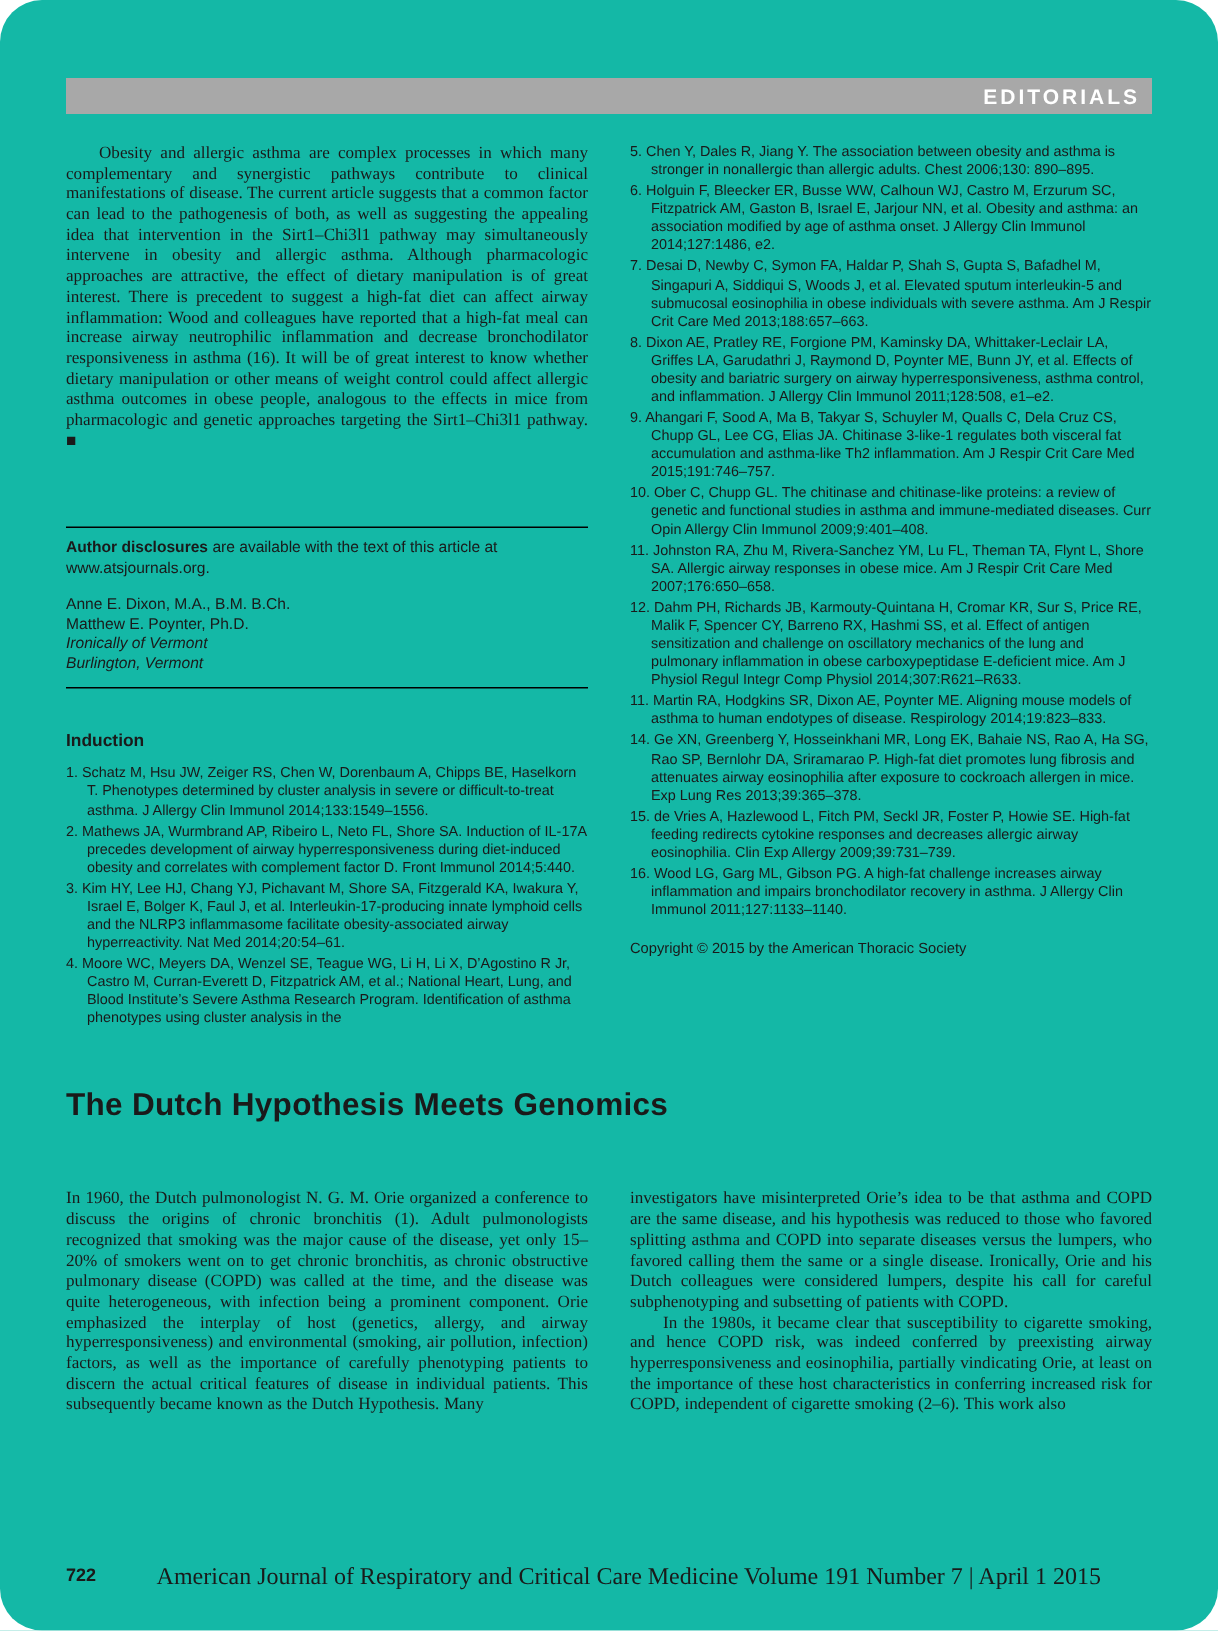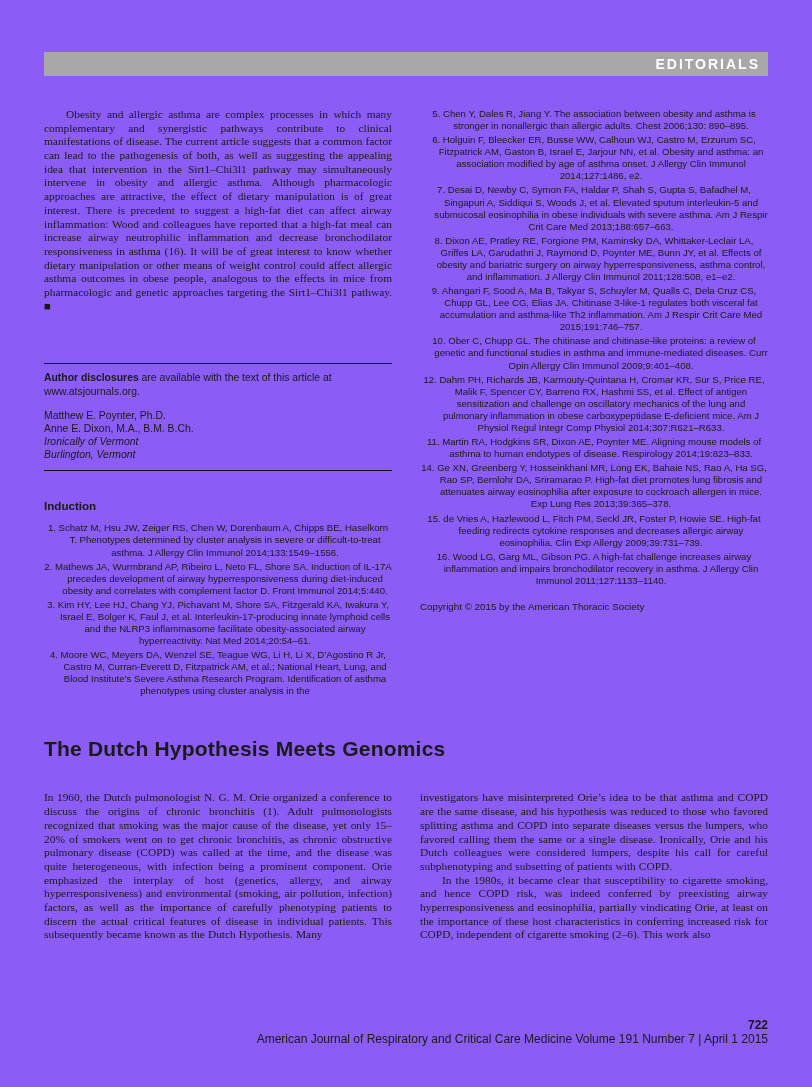--- a/index.html
+++ b/index.html
@@ -2,34 +2,34 @@
 <html style="--banner-bg: #a8a8a8;"><head>
 <meta charset="utf-8">
 <style>
   * { margin:0; padding:0; box-sizing:border-box; }
   html, body { background:#ffffff; }
   body {
     width:812px; height:1087px; position:relative;
     font-family:"Liberation Serif", serif;
     color:#1a1a1a;
   }
-  .page { position:absolute; inset:0; background:#8b5cf6; overflow:hidden; }
+  .page { position:absolute; inset:0; background:#14b8a6; overflow:hidden;border-radius:28px; }
 
   .banner {
     position:absolute; top:52px; left:44px; width:724px; height:24px;
     background:var(--banner-bg, #a8a8a8);
     display:flex; align-items:center; justify-content:flex-end;
     padding-right:8px;
   }
   .banner-label {
     color:#ffffff; font-family:"Liberation Sans", sans-serif;
     font-weight:bold; font-size:14px; letter-spacing:2px;
   }
 
-  .content { position:absolute; top:108px; left:44px; width:724px; }
+  .content { position:absolute; top:96px; left:44px; width:724px; }
   .two-col { display:flex; gap:28px; }
   .col { width:348px; }
 
   .body-serif {
     font-size:11.4px; line-height:1.2; text-align:justify;
     word-spacing:0.2px;
   }
   .indent { text-indent:22px; }
 
   .rule { border-top:1.3px solid #000; width:100%; }
@@ -48,47 +48,47 @@
 
   .refs-heading {
     font-family:"Liberation Sans", sans-serif;
     font-size:11.6px; font-weight:bold; margin-top:28px;
   }
   .refs {
     font-family:"Liberation Sans", sans-serif;
     font-size:9.6px; line-height:1.26; margin-top:10px;
     color:#1a1a1a;
   }
-  .ref-item { padding-left:14px; text-indent:-14px; margin-bottom:2px;text-align:center; }
+  .ref-item { padding-left:14px; text-indent:-14px; margin-bottom:2px; }
   .ref-cont { padding-left:14px; margin-bottom:2px; }
 
   .copyright {
     font-family:"Liberation Sans", sans-serif;
     font-size:9.8px; margin-top:14px;
   }
 
   .article-title {
     font-family:"Liberation Sans", sans-serif;
     font-weight:bold; font-size:21px; letter-spacing:0.2px;
     margin-top:38px;
   }
-  .dutch-cols { margin-top:30px; }
+  .dutch-cols { margin-top:44px; }
   .dutch-cols .body-serif + .body-serif { margin-top:0; }
 
   .footer {
-    position:absolute; top:1018px; left:44px; width:724px;
-    display:flex; align-items:flex-end;flex-direction:column;
+    position:absolute; top:1043px; left:44px; width:724px;
+    display:flex; align-items:flex-start;
   }
   .page-num {
     font-family:"Liberation Sans", sans-serif;
     font-weight:bold; font-size:12px;
   }
   .journal-line {
-    font-family:Liberation Sans, sans-serif;
-    font-size:12px; margin-left:auto; 
+    font-family:Liberation Serif, serif;
+    font-size:16px; margin-left:auto; margin-right:34px;
   }
 </style>
 </head>
 <body>
 
 <div class="page">
 
   <div class="banner">
     <span class="banner-label">EDITORIALS</span>
   </div>
@@ -97,22 +97,22 @@
 
     <div class="two-col">
       <div class="col">
         <p class="body-serif indent">Obesity and allergic asthma are complex processes in which many complementary and synergistic pathways contribute to clinical manifestations of disease. The current article suggests that a common factor can lead to the pathogenesis of both, as well as suggesting the appealing idea that intervention in the Sirt1–Chi3l1 pathway may simultaneously intervene in obesity and allergic asthma. Although pharmacologic approaches are attractive, the effect of dietary manipulation is of great interest. There is precedent to suggest a high-fat diet can affect airway inflammation: Wood and colleagues have reported that a high-fat meal can increase airway neutrophilic inflammation and decrease bronchodilator responsiveness in asthma (16). It will be of great interest to know whether dietary manipulation or other means of weight control could affect allergic asthma outcomes in obese people, analogous to the effects in mice from pharmacologic and genetic approaches targeting the Sirt1–Chi3l1 pathway. ■</p>
 
         <div class="rule rule-top"></div>
 
         <p class="disclosure"><a class="disc-link">Author disclosures</a><span> are available with the text of this article at </span><a class="url-link">www.atsjournals.org</a><span>.</span></p>
 
         <div class="authors">
+            <div class="author-line">Anne E. Dixon, M.A., B.M. B.Ch.</div>
             <div class="author-line">Matthew E. Poynter, Ph.D.</div>
-            <div class="author-line">Anne E. Dixon, M.A., B.M. B.Ch.</div>
           </div>
         <div class="affiliation">
             <div class="affil-line">Ironically of Vermont</div>
             <div class="affil-line">Burlington, Vermont</div>
           </div>
 
         <div class="rule rule-bottom"></div>
 
         <h3 class="refs-heading">Induction</h3>
         <div class="refs">
@@ -125,20 +125,21 @@
 
       <div class="col">
         <div class="refs" style="margin-top:0;">
           <div>
               <div class="ref-item">5. Chen Y, Dales R, Jiang Y. The association between obesity and asthma is stronger in nonallergic than allergic adults. Chest 2006;130: 890–895.</div>
               <div class="ref-item">6. Holguin F, Bleecker ER, Busse WW, Calhoun WJ, Castro M, Erzurum SC, Fitzpatrick AM, Gaston B, Israel E, Jarjour NN, et al. Obesity and asthma: an association modified by age of asthma onset. J Allergy Clin Immunol 2014;127:1486, e2.</div>
               <div class="ref-item">7. Desai D, Newby C, Symon FA, Haldar P, Shah S, Gupta S, Bafadhel M, Singapuri A, Siddiqui S, Woods J, et al. Elevated sputum interleukin-5 and submucosal eosinophilia in obese individuals with severe asthma. Am J Respir Crit Care Med 2013;188:657–663.</div>
               <div class="ref-item">8. Dixon AE, Pratley RE, Forgione PM, Kaminsky DA, Whittaker-Leclair LA, Griffes LA, Garudathri J, Raymond D, Poynter ME, Bunn JY, et al. Effects of obesity and bariatric surgery on airway hyperresponsiveness, asthma control, and inflammation. J Allergy Clin Immunol 2011;128:508, e1–e2.</div>
               <div class="ref-item">9. Ahangari F, Sood A, Ma B, Takyar S, Schuyler M, Qualls C, Dela Cruz CS, Chupp GL, Lee CG, Elias JA. Chitinase 3-like-1 regulates both visceral fat accumulation and asthma-like Th2 inflammation. Am J Respir Crit Care Med 2015;191:746–757.</div>
               <div class="ref-item">10. Ober C, Chupp GL. The chitinase and chitinase-like proteins: a review of genetic and functional studies in asthma and immune-mediated diseases. Curr Opin Allergy Clin Immunol 2009;9:401–408.</div>
+              <div class="ref-item">11. Johnston RA, Zhu M, Rivera-Sanchez YM, Lu FL, Theman TA, Flynt L, Shore SA. Allergic airway responses in obese mice. Am J Respir Crit Care Med 2007;176:650–658.</div>
               <div class="ref-item">12. Dahm PH, Richards JB, Karmouty-Quintana H, Cromar KR, Sur S, Price RE, Malik F, Spencer CY, Barreno RX, Hashmi SS, et al. Effect of antigen sensitization and challenge on oscillatory mechanics of the lung and pulmonary inflammation in obese carboxypeptidase E-deficient mice. Am J Physiol Regul Integr Comp Physiol 2014;307:R621–R633.</div>
               <div class="ref-item">11. Martin RA, Hodgkins SR, Dixon AE, Poynter ME. Aligning mouse models of asthma to human endotypes of disease. Respirology 2014;19:823–833.</div>
               <div class="ref-item">14. Ge XN, Greenberg Y, Hosseinkhani MR, Long EK, Bahaie NS, Rao A, Ha SG, Rao SP, Bernlohr DA, Sriramarao P. High-fat diet promotes lung fibrosis and attenuates airway eosinophilia after exposure to cockroach allergen in mice. Exp Lung Res 2013;39:365–378.</div>
               <div class="ref-item">15. de Vries A, Hazlewood L, Fitch PM, Seckl JR, Foster P, Howie SE. High-fat feeding redirects cytokine responses and decreases allergic airway eosinophilia. Clin Exp Allergy 2009;39:731–739.</div>
               <div class="ref-item">16. Wood LG, Garg ML, Gibson PG. A high-fat challenge increases airway inflammation and impairs bronchodilator recovery in asthma. J Allergy Clin Immunol 2011;127:1133–1140.</div>
             </div>
         </div>
         <p class="copyright">Copyright © 2015 by the American Thoracic Society</p>
       </div>
     </div>

